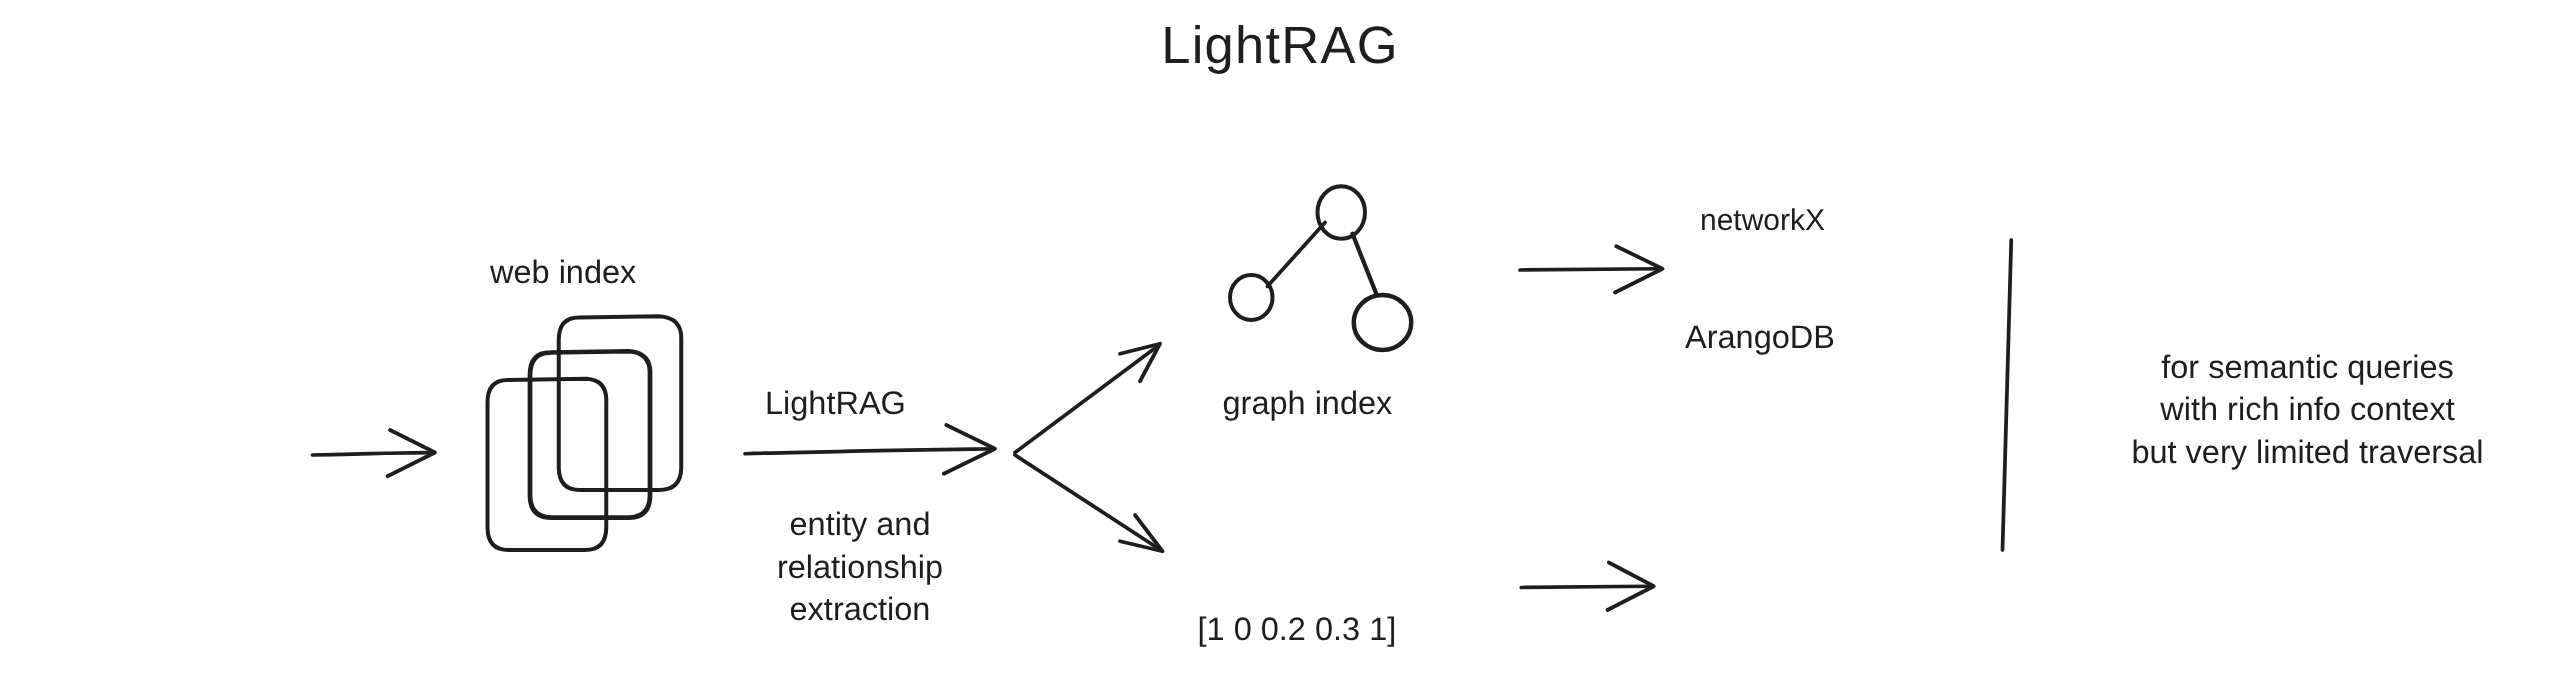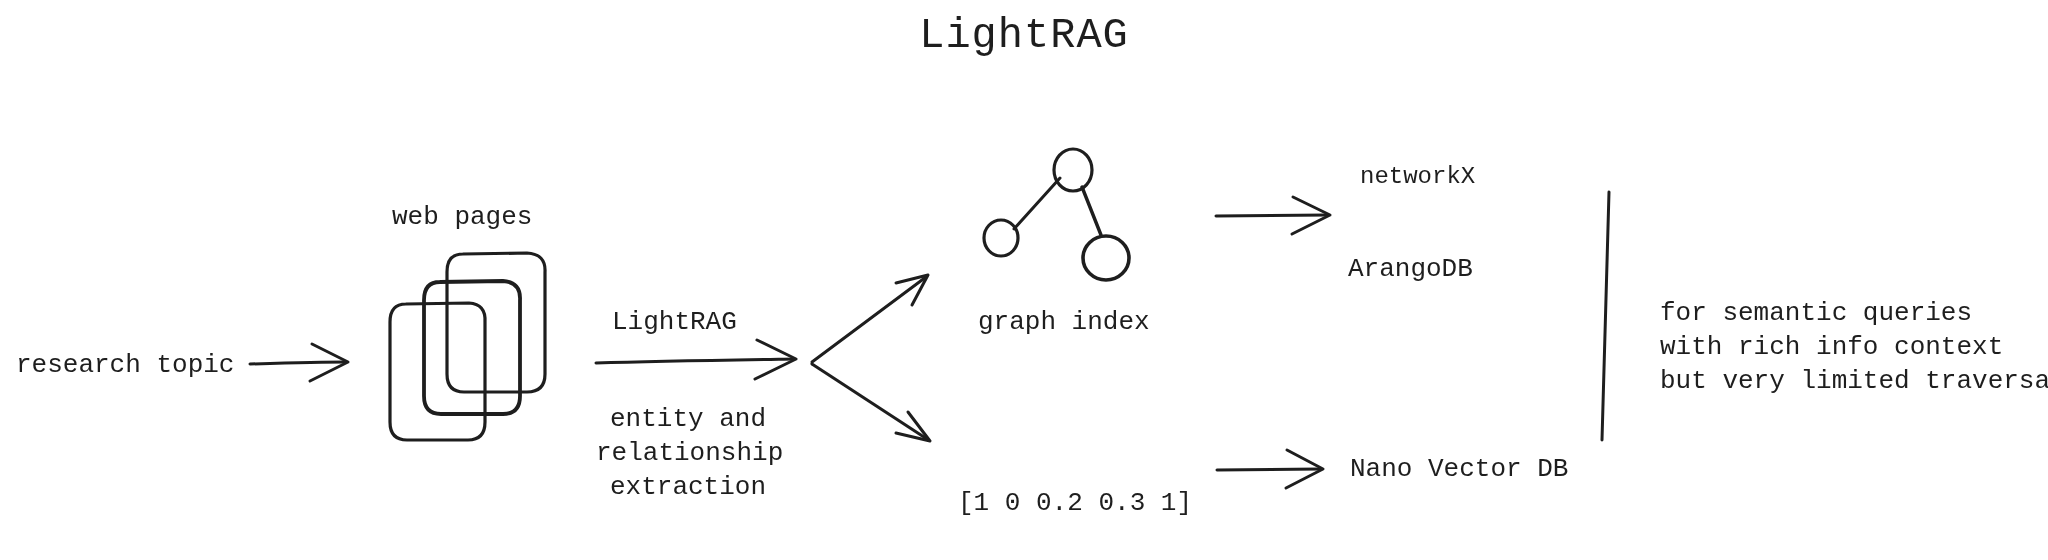--- a/index.html
+++ b/index.html
@@ -28,21 +28,21 @@
     fill: none;
     stroke: #1e1e1e;
     stroke-linecap: round;
     stroke-linejoin: round;
   }
   .lbl {
     position: absolute;
     white-space: pre;
     line-height: 34px;
     color: #1e1e1e;
-    font-family: Liberation Mono, monospace;
+    font-family: Liberation Sans, sans-serif;
   }
   #title {
     left: 0;
     right: 0;
     top: 10px;
     width: 2048px;
     text-align: center;
     font-size: 42px;
     letter-spacing: 1px;
     line-height: 52px;
@@ -50,21 +50,21 @@
   #lbl-research-topic { left: 16px;  top: 348px; font-size: 26px; }
   #lbl-web-pages      { left: 392px; top: 200px; font-size: 26px; }
   #lbl-lightrag-edge  { left: 612px; top: 305px; font-size: 26px; }
   #lbl-extraction     { left: 596px; top: 402px; font-size: 26px; text-align: center; width: 184px; }
   #lbl-graph-index    { left: 978px; top: 305px; font-size: 26px; }
   #lbl-networkx       { left: 1360px; top: 160px; font-size: 24px; }
   #lbl-arangodb       { left: 1348px; top: 252px; font-size: 26px; }
   #lbl-vector         { left: 958px; top: 445px; font-size: 26px; margin-top: 41px; }
   #lbl-vector-index   { left: 980px; top: 512px; font-size: 26px; }
   #lbl-nano-vector-db { left: 1350px; top: 452px; font-size: 26px; }
-  #lbl-note           { left: 1660px; top: 296px; font-size: 26px; width: 372px; }
+  #lbl-note           { left: 1660px; top: 276px; font-size: 26px; text-align: center; width: 372px; }
 </style>
 </head>
 <body>
 
 <div id="canvas">
 
   <div class="lbl" id="title">LightRAG</div>
 
   <svg class="layer" viewBox="0 0 2048 560">
 
@@ -108,28 +108,26 @@
       <path class="ink" stroke-width="3" d="M1217 470 L 1320 469"></path>
       <path class="ink" stroke-width="3" d="M1287 450 L 1323 469 L 1286 488"></path>
     </g>
 
     <g>
       <path class="ink" stroke-width="3" d="M1609 192 L 1602 440"></path>
     </g>
 
   </svg>
 
-  <div class="lbl" id="lbl-research-topic">research topic</div>
-  <div class="lbl" id="lbl-web-pages">web pages</div>
+  <div class="lbl" id="lbl-web-pages">web index</div>
   <div class="lbl" id="lbl-lightrag-edge">LightRAG</div>
   <div class="lbl" id="lbl-extraction">entity and
 relationship
 extraction</div>
   <div class="lbl" id="lbl-graph-index">graph index</div>
   <div class="lbl" id="lbl-networkx">networkX</div>
   <div class="lbl" id="lbl-arangodb">ArangoDB</div>
   <div class="lbl" id="lbl-vector">[1 0 0.2 0.3 1]</div>
-  <div class="lbl" id="lbl-nano-vector-db">Nano Vector DB</div>
   <div class="lbl" id="lbl-note">for semantic queries
 with rich info context
 but very limited traversal</div>
 
 </div>
 
 </body></html>

